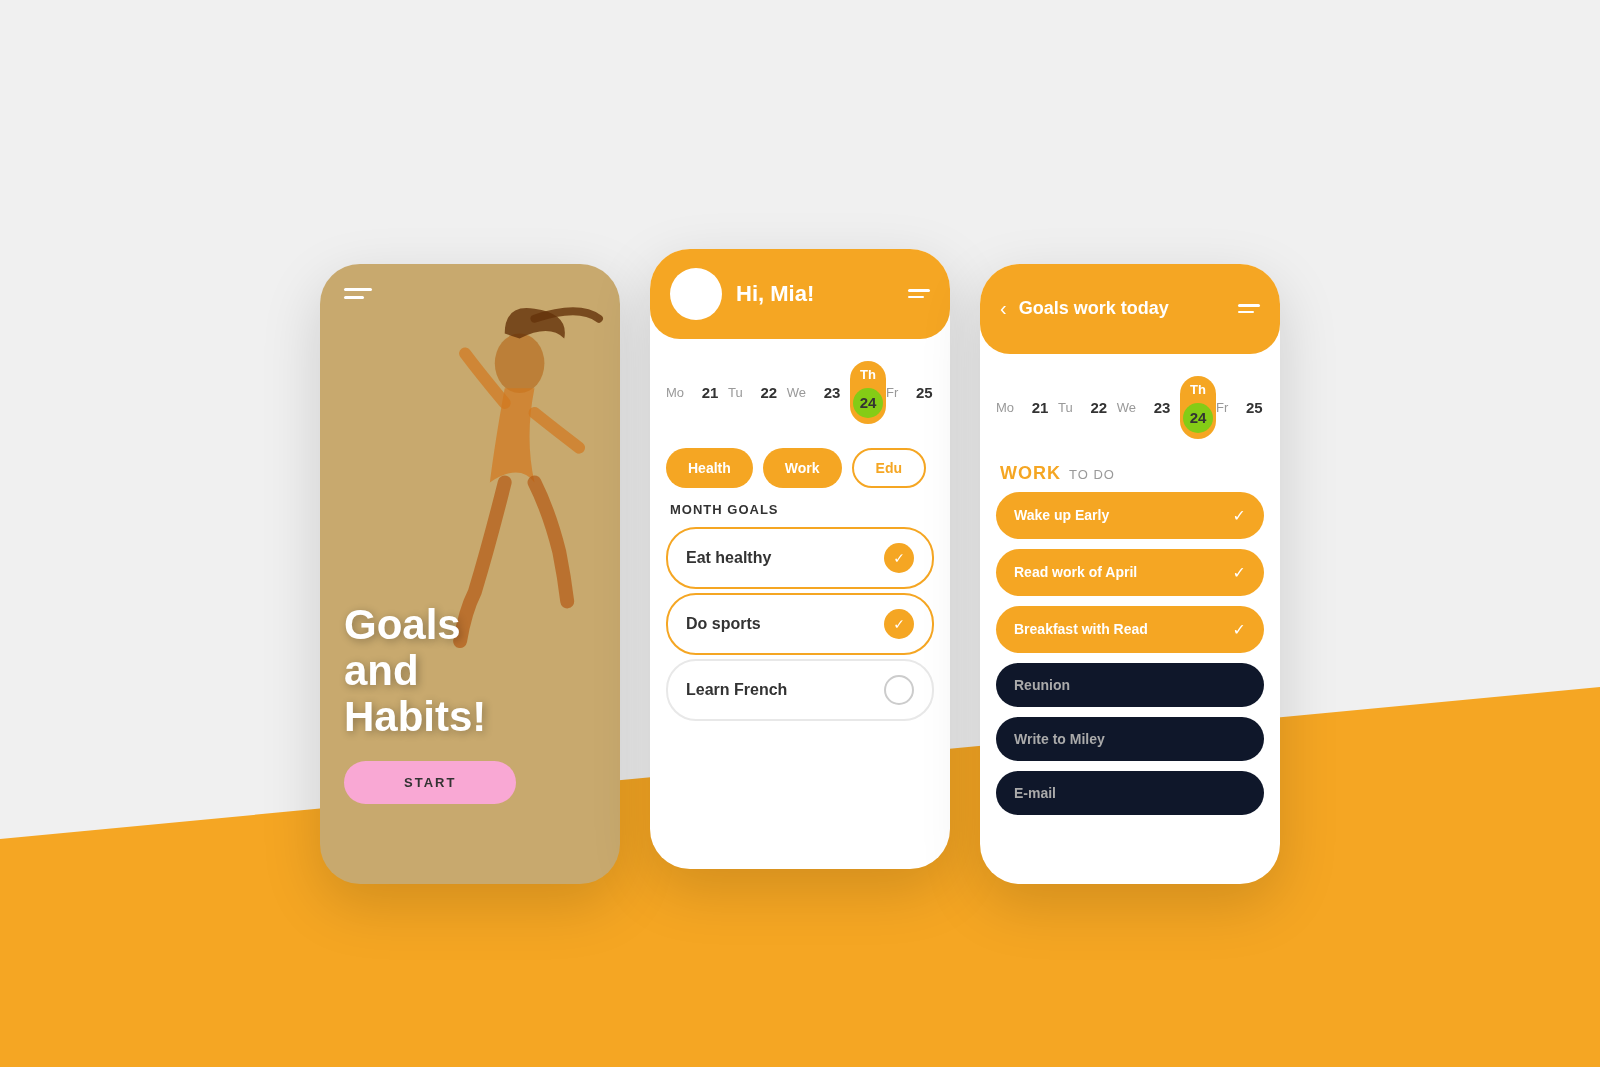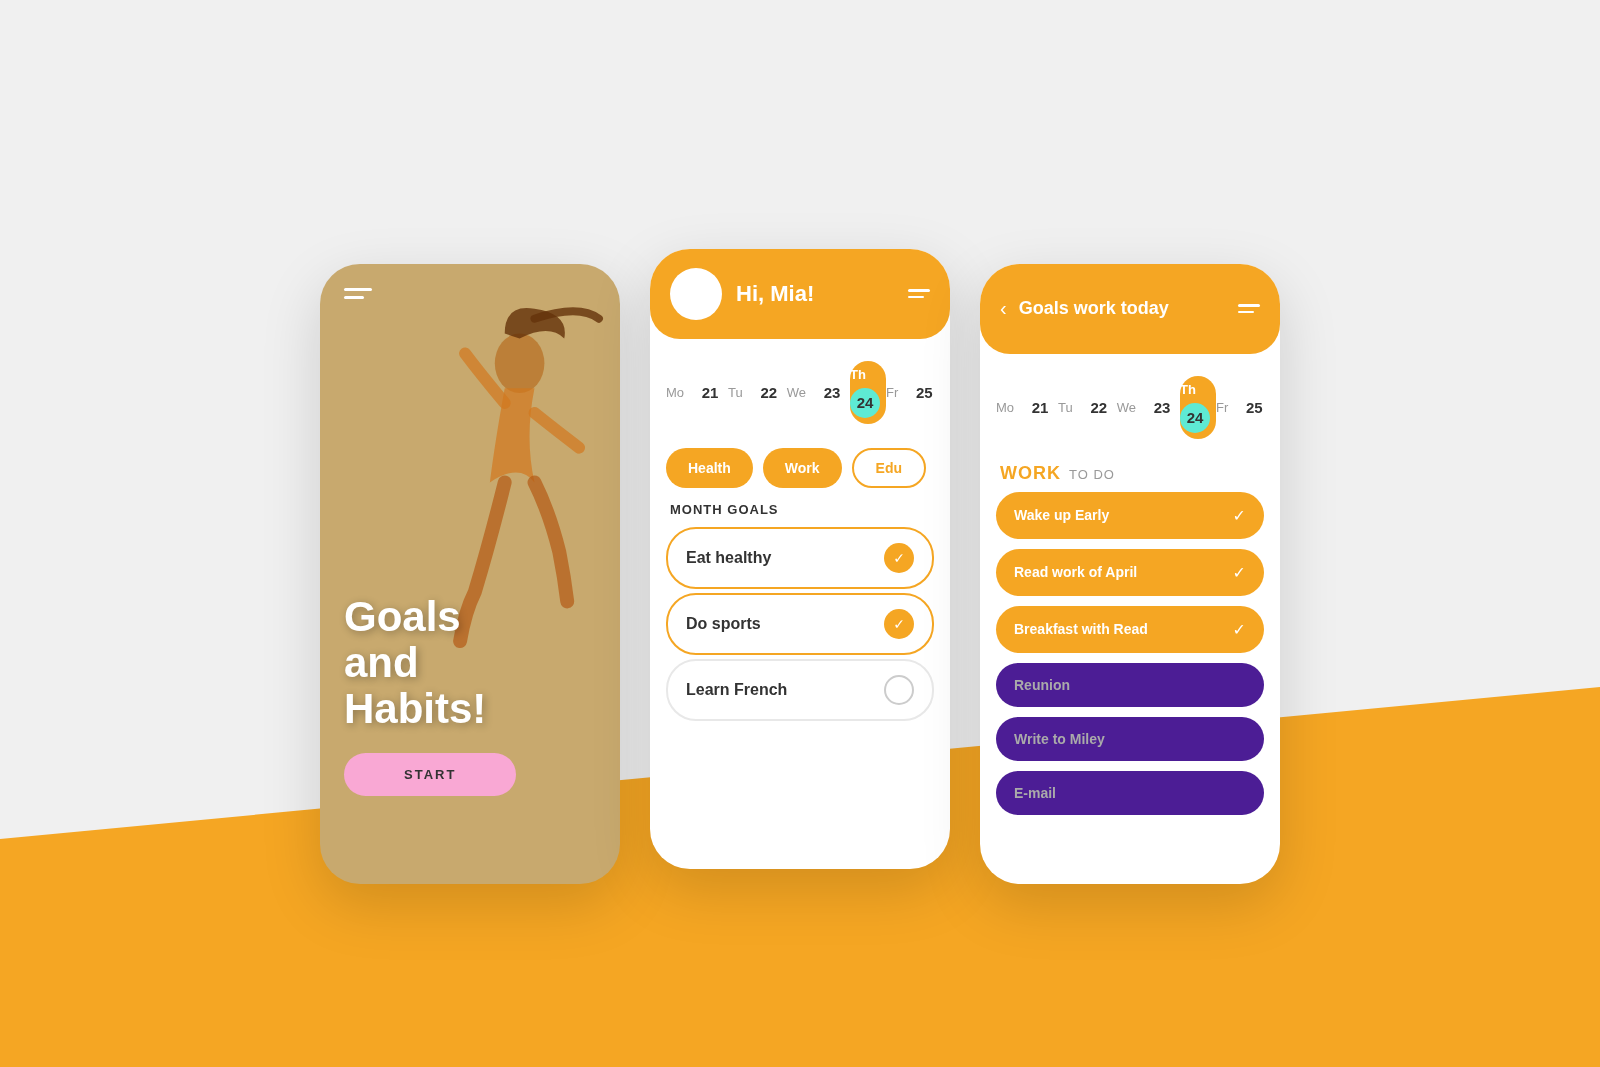--- a/index.html
+++ b/index.html
@@ -63,21 +63,21 @@
     .menu-line {
       width: 28px;
       height: 3px;
       background: white;
       border-radius: 2px;
     }
     .menu-line:last-child { width: 20px; }
 
     .phone-1-content {
       position: absolute;
-      bottom: 88px;
+      bottom: 80px;
       left: 24px;
     }
 
     .phone-1-title {
       color: white;
       font-size: 42px;
       font-weight: 900;
       line-height: 1.1;
       text-shadow: 2px 2px 8px rgba(0,0,0,0.3);
     }
@@ -169,36 +169,36 @@
       justify-content: center;
       border-radius: 50%;
     }
 
     .day-active-pill {
       background: #F5A623;
       border-radius: 20px;
       padding: 6px 0;
       display: flex;
       flex-direction: column;
-      align-items: flex-start;
+      align-items: center;
       gap: 6px;
       width: 36px;
     }
 
     .day-active-label {
       font-size: 13px;
       color: white;
       font-weight: 600;
     }
 
     .day-active-num {
       font-size: 15px;
       color: #333;
       font-weight: 700;
-      background: #5eead4;
+      background: #84cc16;
       width: 30px;
       height: 30px;
       border-radius: 50%;
       display: flex;
       align-items: center;
       justify-content: center;
     }
 
     .category-tabs {
       display: flex;
@@ -328,21 +328,21 @@
       display: flex;
       align-items: center;
       justify-content: space-between;
     }
 
     .task-item.done {
       background: #F5A623;
     }
 
     .task-item.pending {
-      background: #4c1d95;
+      background: #0f172a;
     }
 
     .task-text-done {
       font-size: 14px;
       font-weight: 600;
       color: white;
     }
 
     .task-text-pending {
       font-size: 14px;

